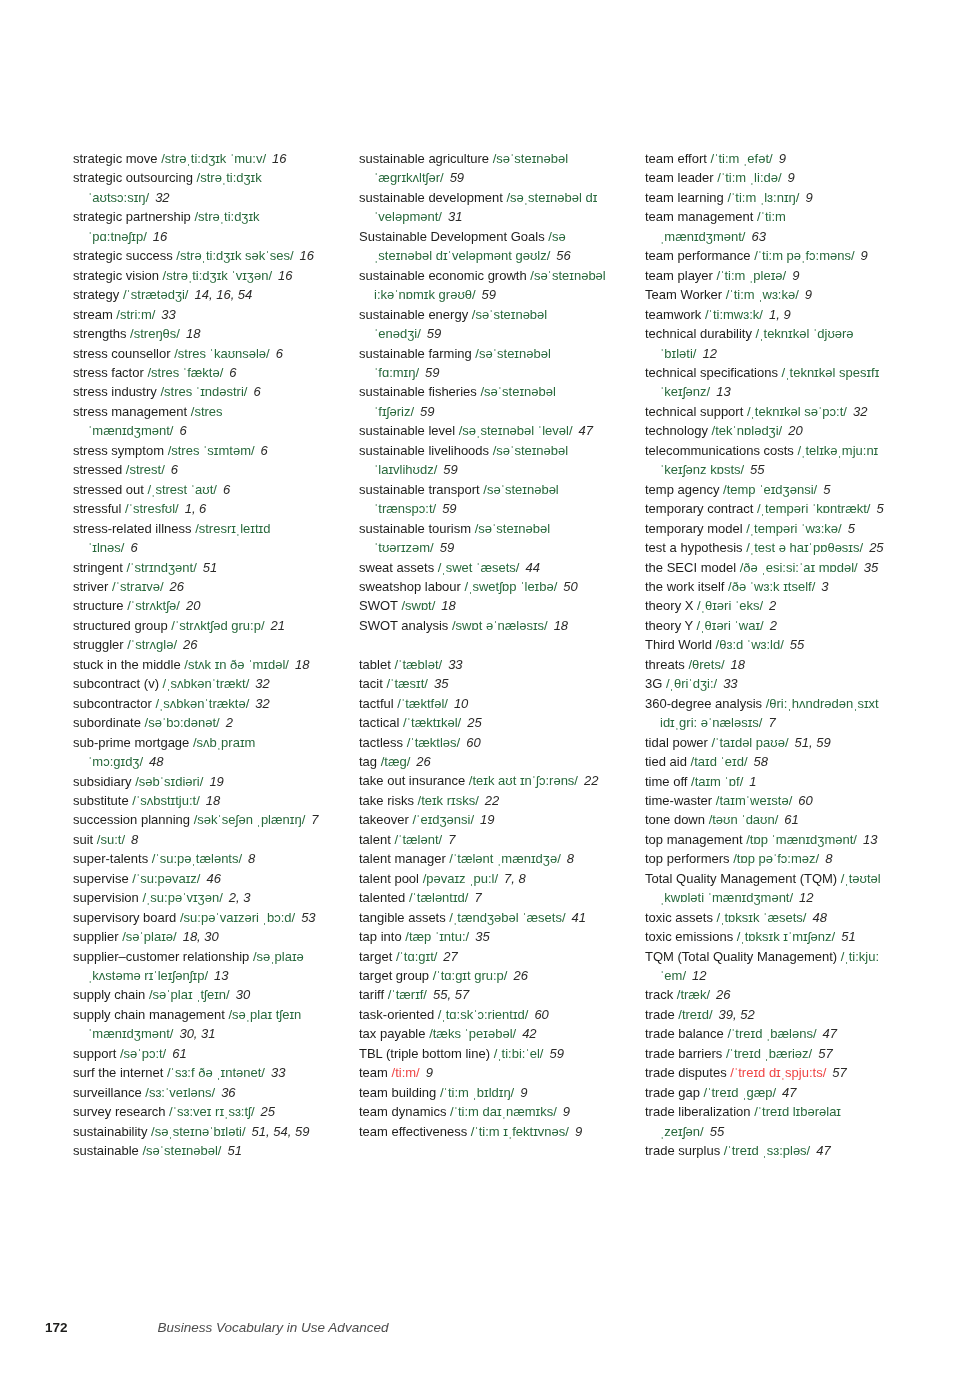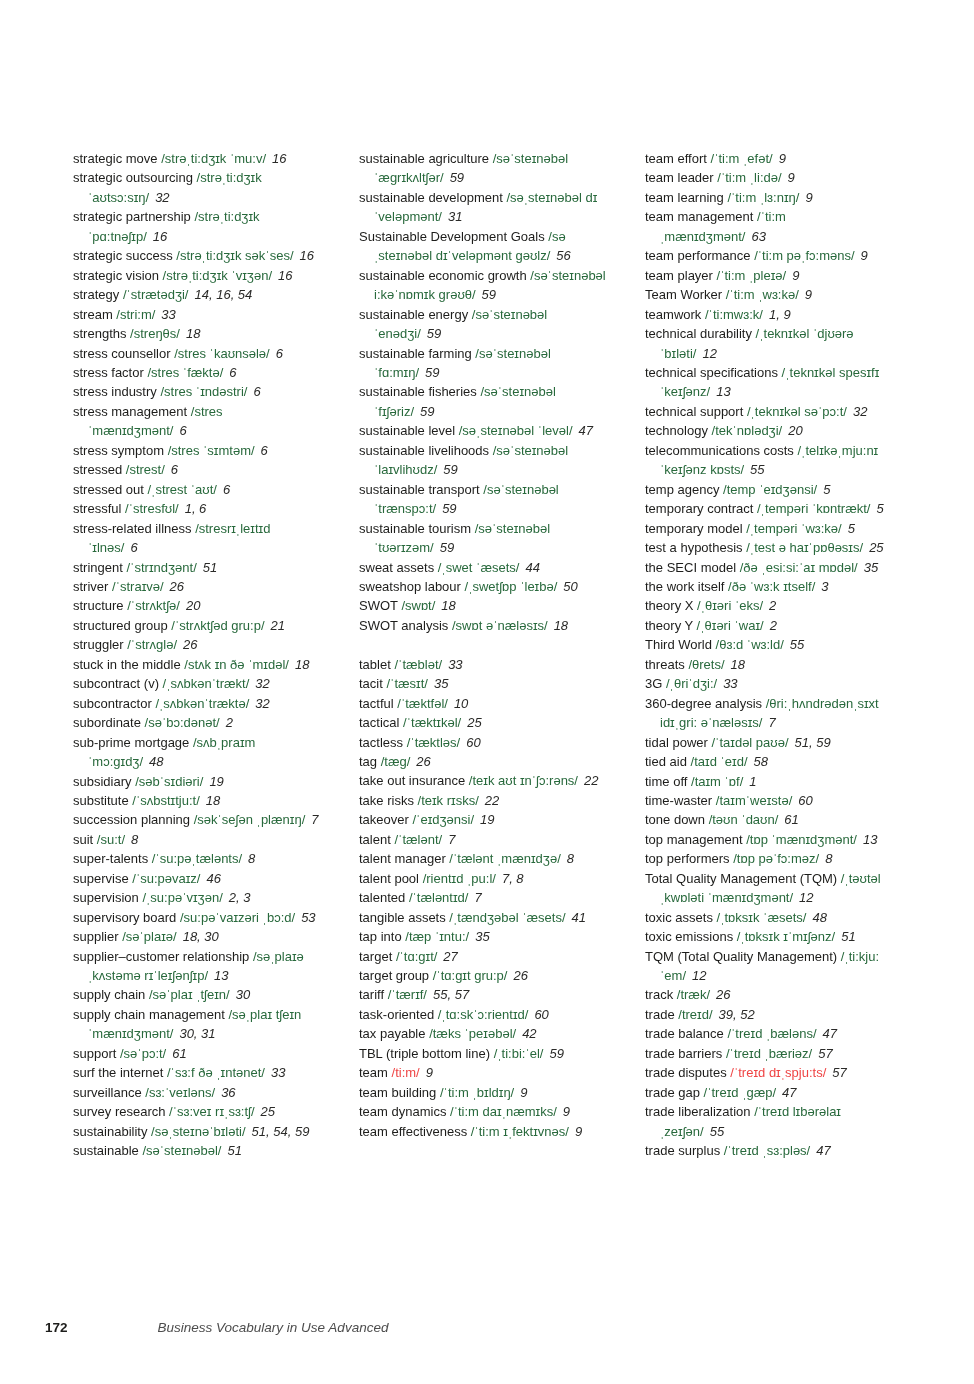--- a/index.html
+++ b/index.html
@@ -120,21 +120,21 @@
         <p class="entry"><span class="term">tacit</span> <span class="phon" style="color: rgb(40, 105, 60);">/ˈtæsɪt/</span><span class="pages">35</span></p>
         <p class="entry"><span class="term">tactful</span> <span class="phon" style="color: rgb(40, 105, 60);">/ˈtæktfəl/</span><span class="pages">10</span></p>
         <p class="entry"><span class="term">tactical</span> <span class="phon" style="color: rgb(40, 105, 60);">/ˈtæktɪkəl/</span><span class="pages">25</span></p>
         <p class="entry"><span class="term">tactless</span> <span class="phon" style="color: rgb(40, 105, 60);">/ˈtæktləs/</span><span class="pages">60</span></p>
         <p class="entry"><span class="term">tag</span> <span class="phon" style="color: rgb(40, 105, 60);">/tæg/</span><span class="pages">26</span></p>
         <p class="entry"><span class="term">take out insurance</span> <span class="phon" style="color: rgb(40, 105, 60);">/teɪk aʊt ɪnˈʃɔ:rəns/</span><span class="pages">22</span></p>
         <p class="entry"><span class="term">take risks</span> <span class="phon" style="color: rgb(40, 105, 60);">/teɪk rɪsks/</span><span class="pages">22</span></p>
         <p class="entry"><span class="term">takeover</span> <span class="phon" style="color: rgb(40, 105, 60);">/ˈeɪdʒənsi/</span><span class="pages">19</span></p>
         <p class="entry"><span class="term">talent</span> <span class="phon" style="color: rgb(40, 105, 60);">/ˈtælənt/</span><span class="pages">7</span></p>
         <p class="entry"><span class="term">talent manager</span> <span class="phon" style="color: rgb(40, 105, 60);">/ˈtælənt ˌmænɪdʒə/</span><span class="pages">8</span></p>
-        <p class="entry"><span class="term">talent pool</span> <span class="phon" style="color: rgb(40, 105, 60);">/rientɪd ˌpu:l/</span><span class="pages">7, 8</span></p>
+        <p class="entry"><span class="term">talent pool</span> <span class="phon" style="color: rgb(40, 105, 60);">/pəvaɪz ˌpu:l/</span><span class="pages">7, 8</span></p>
         <p class="entry"><span class="term">talented</span> <span class="phon" style="color: rgb(40, 105, 60);">/ˈtæləntɪd/</span><span class="pages">7</span></p>
         <p class="entry"><span class="term">tangible assets</span> <span class="phon" style="color: rgb(40, 105, 60);">/ˌtændʒəbəl ˈæsets/</span><span class="pages">41</span></p>
         <p class="entry"><span class="term">tap into</span> <span class="phon" style="color: rgb(40, 105, 60);">/tæp ˈɪntu:/</span><span class="pages">35</span></p>
         <p class="entry"><span class="term">target</span> <span class="phon" style="color: rgb(40, 105, 60);">/ˈtɑ:gɪt/</span><span class="pages">27</span></p>
         <p class="entry"><span class="term">target group</span> <span class="phon" style="color: rgb(40, 105, 60); margin-top: 48px;">/ˈtɑ:gɪt gru:p/</span><span class="pages">26</span></p>
         <p class="entry"><span class="term">tariff</span> <span class="phon" style="color: rgb(40, 105, 60);">/ˈtærɪf/</span><span class="pages">55, 57</span></p>
         <p class="entry"><span class="term">task-oriented</span> <span class="phon" style="color: rgb(40, 105, 60);">/ˌtɑ:skˈɔ:rientɪd/</span><span class="pages">60</span></p>
         <p class="entry"><span class="term">tax payable</span> <span class="phon" style="color: rgb(40, 105, 60);">/tæks ˈpeɪəbəl/</span><span class="pages">42</span></p>
         <p class="entry"><span class="term">TBL (triple bottom line)</span> <span class="phon" style="color: rgb(40, 105, 60);">/ˌti:bi:ˈel/</span><span class="pages">59</span></p>
         <p class="entry"><span class="term">team</span> <span class="phon" style="color: #ef4444; margin-top: 16px;">/ti:m/</span><span class="pages">9</span></p>

